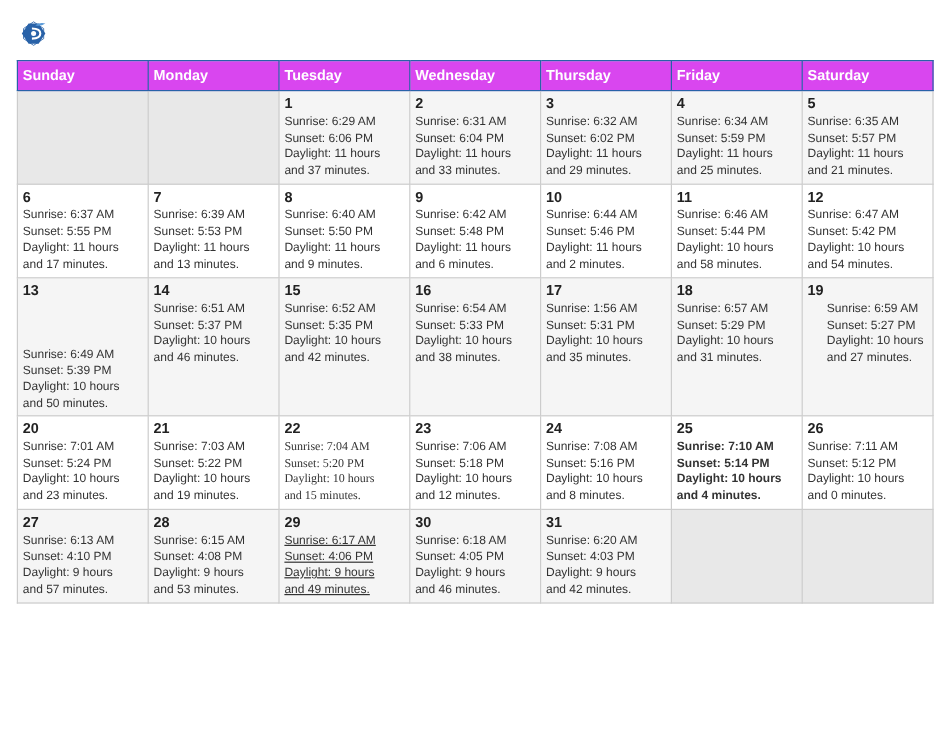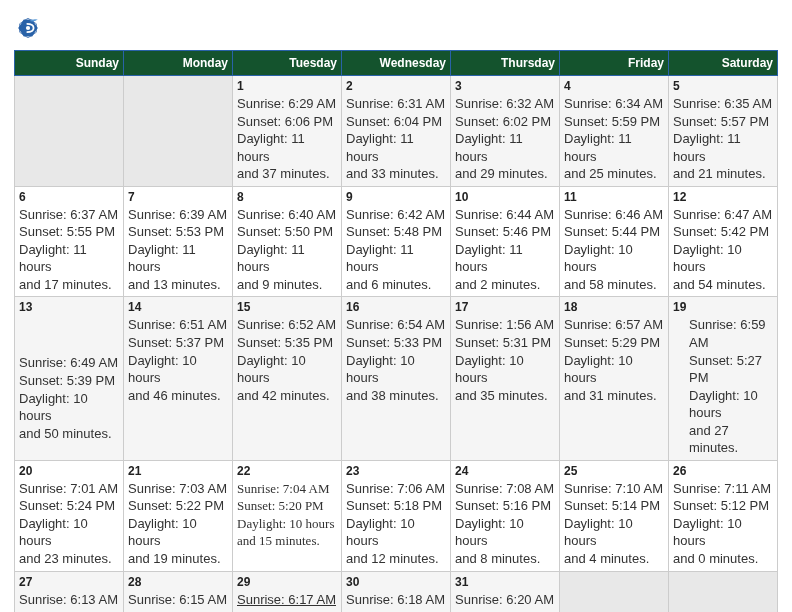--- a/index.html
+++ b/index.html
@@ -49,47 +49,47 @@
       font-size: 15px;
       color: #444;
       margin-top: 2px;
     }
     table {
       width: 100%;
       border-collapse: collapse;
       table-layout: fixed;
     }
     thead tr th {
-      background: #14532d;
+      background: #d946ef;
       color: #fff;
       font-size: 12px;
       font-weight: bold;
       padding: 5px 4px;
-      text-align: right;
+      text-align: left;
       border: 1px solid #2962a8;
     }
     tbody tr td {
       border: 1px solid #ccc;
       vertical-align: top;
       padding: 3px 4px;
       font-size: 10px;
       color: #222;
       background: #fff;
       height: 78px;
     }
     tbody tr:nth-child(odd) td {
       background: #f5f5f5;
     }
     .day-num {
       font-size: 12px;
       font-weight: bold;
       margin-bottom: 2px;
     }
     .cell-text {
-      font-size: 13px;
+      font-size: 10px;
       line-height: 1.35;
       color: #333;
     }
     .empty-cell {
       background: #e8e8e8 !important;
     }
   </style>
 </head>
 <body>
 
@@ -300,21 +300,21 @@
           </td>
           <td>
             <div class="day-num">24</div>
             <div class="cell-text" style="white-space: pre-line;">Sunrise: 7:08 AM
 Sunset: 5:16 PM
 Daylight: 10 hours
 and 8 minutes.</div>
           </td>
           <td>
             <div class="day-num">25</div>
-            <div class="cell-text" style="white-space: pre-line;">Sunrise: 7:10 AM
+            <div class="cell-text" style="white-space: pre-line; font-weight: bold;">Sunrise: 7:10 AM
 Sunset: 5:14 PM
 Daylight: 10 hours
 and 4 minutes.</div>
           </td>
           <td>
             <div class="day-num">26</div>
             <div class="cell-text" style="white-space: pre-line;">Sunrise: 7:11 AM
 Sunset: 5:12 PM
 Daylight: 10 hours
 and 0 minutes.</div>

